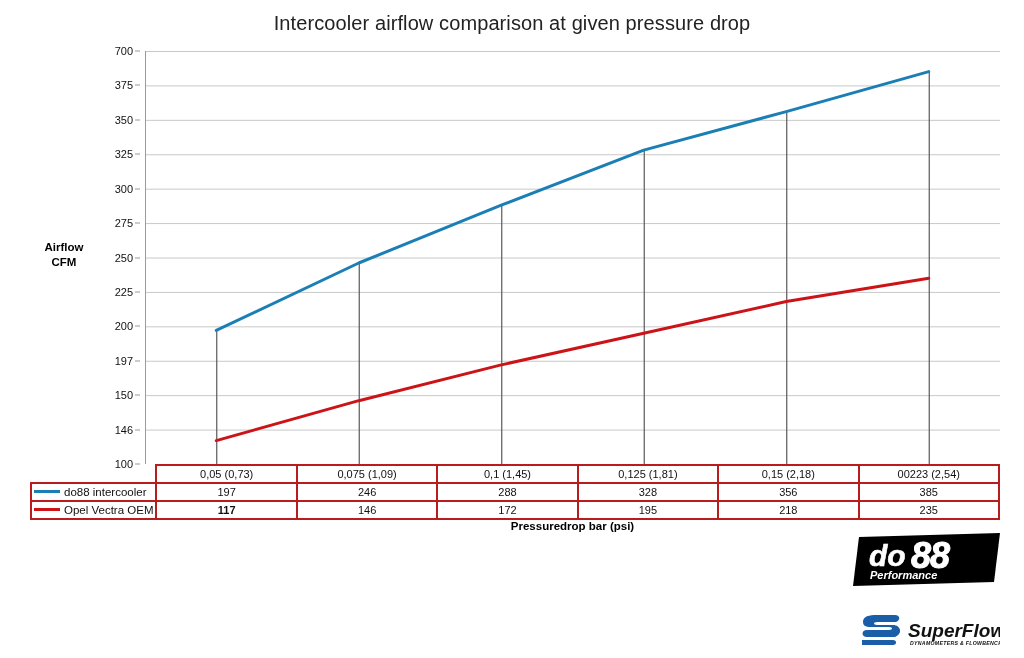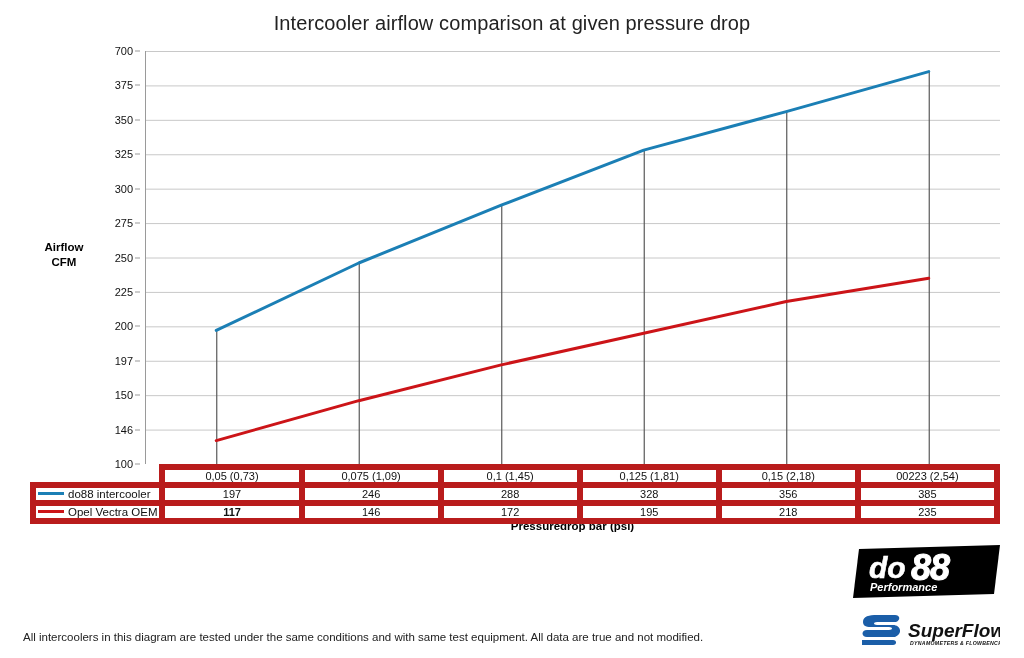--- a/index.html
+++ b/index.html
@@ -74,21 +74,21 @@
 
   
   #data-table {
     position: absolute;
     left: 30px; top: 464px;
     width: 970px;
     border-collapse: collapse;
     font-size: 11px;
   }
   #data-table td {
-    border: 6px solid #b91c1c;
+    border: 2px solid #b91c1c;
     height: 18px;
     text-align: center;
     color: #111;
     padding: 0 2px;
   }
   #data-table .hdr-blank {
     border: none;
     width: 115px;
   }
   #data-table .series-cell {
@@ -113,21 +113,21 @@
     left: 23px; top: 631px;
     font-size: 11.5px;
     color: #222;
     white-space: nowrap;
   }
 
   
   #do88-logo {
     position: absolute;
     left: 853px; top: 533px;
-    width: 147px; height: 53px; margin-top: 12px;
+    width: 147px; height: 53px;
   }
   #do88-logo svg { display: block; }
 
   
   #superflow-logo {
     position: absolute;
     left: 853px; top: 612px;
     width: 147px; height: 44px; text-align: right;
   }
   #superflow-logo svg { display: block; }
@@ -237,21 +237,20 @@
       <td style="width: 142.5px; font-weight: bold;">117</td>
           <td style="width: 142.5px;">146</td>
           <td style="width: 142.5px;">172</td>
           <td style="width: 142.5px;">195</td>
           <td style="width: 142.5px;">218</td>
           <td style="width: 142.5px;">235</td>
         </tr>
     </tbody>
   </table>
 
-  <div id="footer-note">All intercoolers in this diagram are tested under the same conditions and with same test equipment. All data are true and not modified.</div>
 
   <div id="do88-logo">
     <svg width="147" height="53" viewBox="0 0 147 53">
       <polygon points="6,4 147,0 141,49 0,53" fill="#000000"></polygon>
       <text x="16" y="33" font-family="'Liberation Sans', sans-serif" font-size="30" font-weight="bold" font-style="italic" fill="#ffffff" stroke="#ffffff" stroke-width="0.6">do</text>
       <text x="58" y="35" font-family="'Liberation Sans', sans-serif" font-size="36" font-weight="bold" font-style="italic" fill="#ffffff" stroke="#ffffff" stroke-width="1" letter-spacing="-1">88</text>
       <text x="17" y="46" font-family="'Liberation Sans', sans-serif" font-size="11" font-weight="bold" font-style="italic" fill="#ffffff">Performance</text>
     </svg>
   </div>
 

